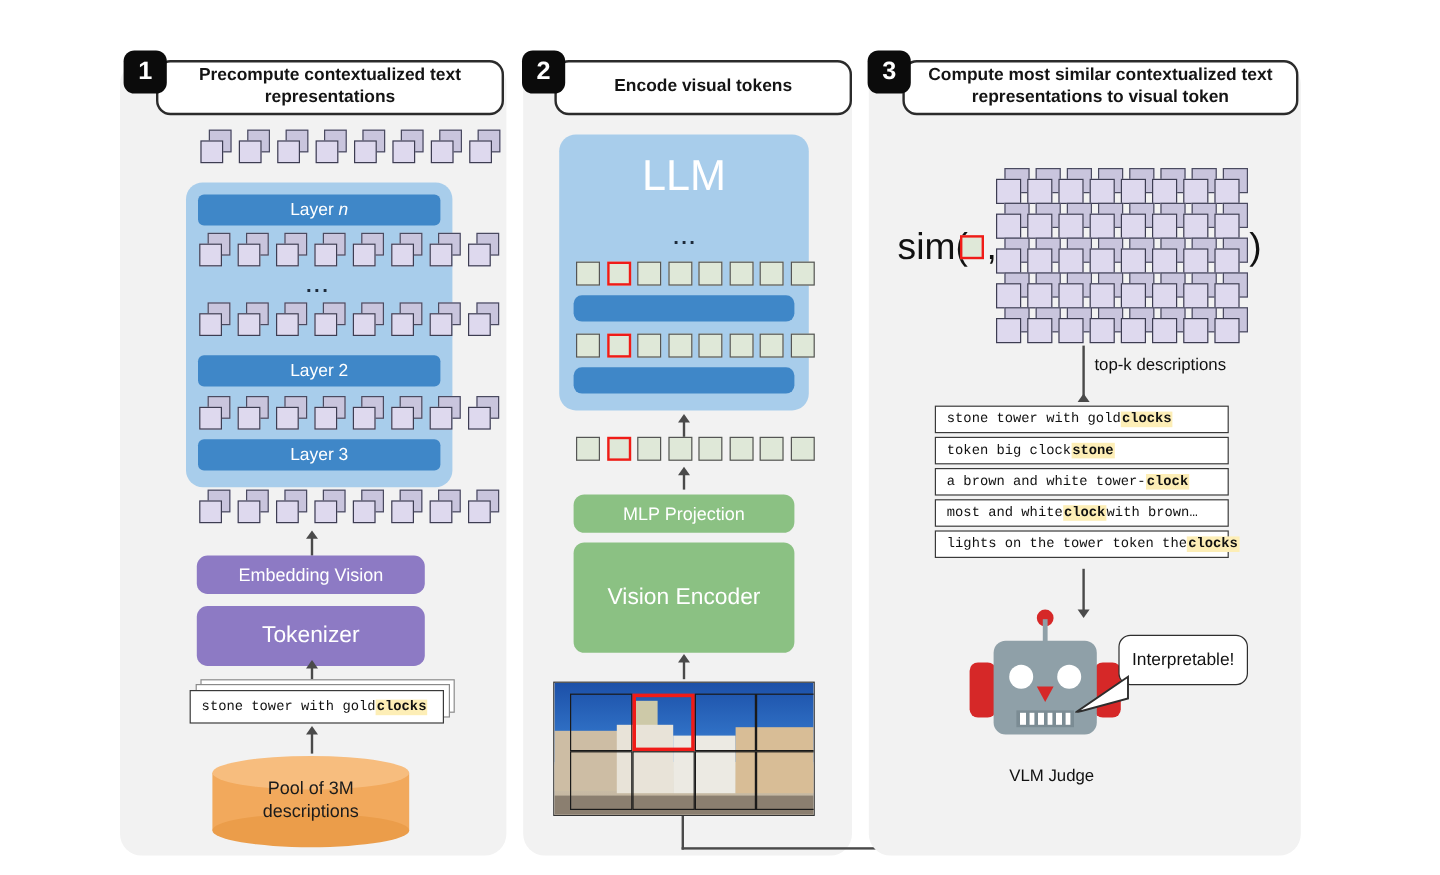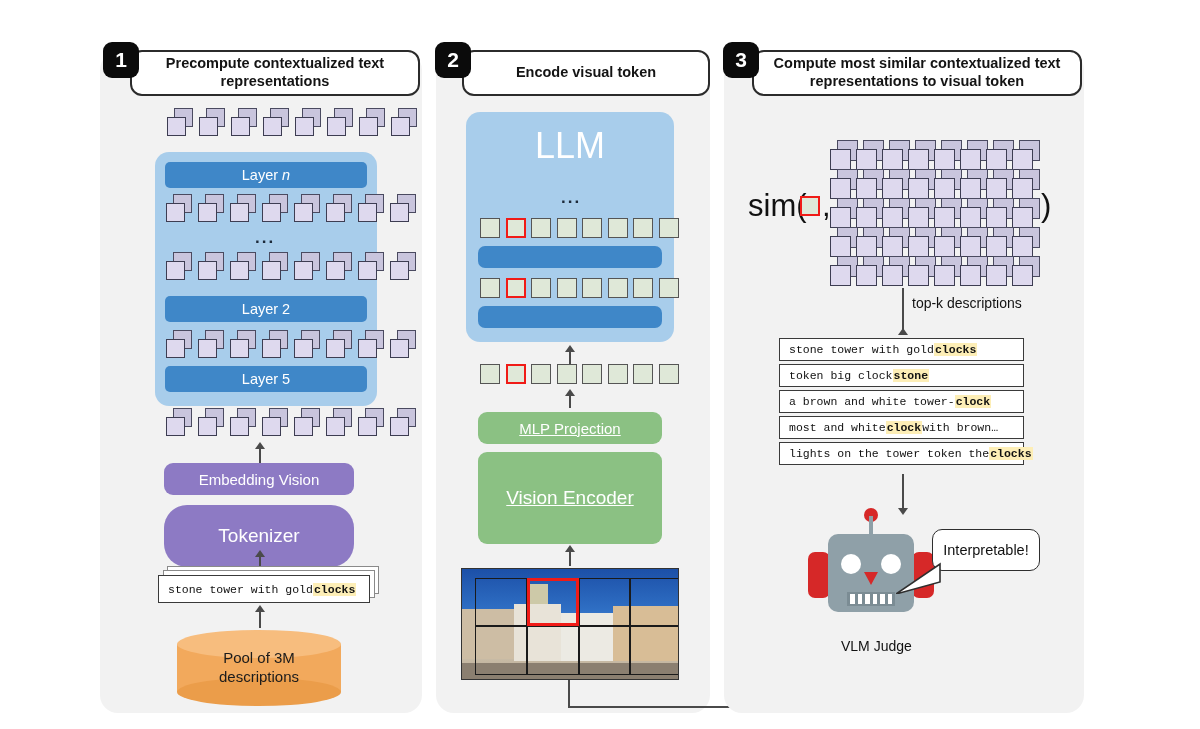--- a/index.html
+++ b/index.html
@@ -40,21 +40,21 @@
   .layerbar.plain{border-radius:7px;}
   .dots{position:absolute;color:#1d2a3a;font-size:17px;letter-spacing:2px;font-weight:700;}
 
   .gtok{width:20px;height:20px;box-sizing:border-box;border:1.6px solid #555;background:#dfe8d8;}
   .gtok.sel{border:2.4px solid #f01b17;}
   .grow{position:absolute;display:flex;gap:5.5px;}
 
   .purple{position:absolute;background:#8d7ac4;border-radius:9px;color:#fff;
           display:flex;align-items:center;justify-content:center;}
   .green{position:absolute;background:#8bc183;border-radius:9px;color:#fff;
-         display:flex;align-items:center;justify-content:center;text-decoration:underline;}
+         display:flex;align-items:center;justify-content:center;}
 
   .card{position:absolute;background:#fff;border:1.6px solid #3a3a3a;box-sizing:border-box;
         display:flex;align-items:center;font-family:"Liberation Mono",monospace;
         font-size:11.5px;padding-left:9px;white-space:nowrap;color:#111;}
   .card .hl{background:#fdeeb6;font-weight:700;padding:0 1px;}
   .ghost{position:absolute;background:#fff;border:1.6px solid #8a8a8a;box-sizing:border-box;}
 
   .cyl{position:absolute;}
   .cyl .body{position:absolute;left:0;top:14px;width:100%;height:calc(100% - 28px);background:#f2a95c;}
   .cyl .top{position:absolute;left:0;top:0;width:100%;height:28px;background:#f7bd7e;border-radius:50%;}
@@ -246,21 +246,21 @@
     </span>
     <span class="tok" style="width: 26px; height: 28px;">
       <i style="left: 7px; top: 0px; width: 19px; height: 19px;"></i>
       <b style="left: 0px; top: 9px; width: 19px; height: 19px;"></b>
     </span>
     <span class="tok" style="width: 26px; height: 28px;">
       <i style="left: 7px; top: 0px; width: 19px; height: 19px;"></i>
       <b style="left: 0px; top: 9px; width: 19px; height: 19px;"></b>
     </span>
   </div>
-<div class="layerbar" style="left:165px;top:366px;width:202px;height:26px;">Layer 5</div>
+<div class="layerbar" style="left:165px;top:366px;width:202px;height:26px;">Layer 3</div>
 
 <div class="tokrow" id="p1-row-emb" style="left: 166px; top: 408px; gap: 6px;">
     <span class="tok" style="width: 26px; height: 28px;">
       <i style="left: 7px; top: 0px; width: 19px; height: 19px;"></i>
       <b style="left: 0px; top: 9px; width: 19px; height: 19px;"></b>
     </span>
     <span class="tok" style="width: 26px; height: 28px;">
       <i style="left: 7px; top: 0px; width: 19px; height: 19px;"></i>
       <b style="left: 0px; top: 9px; width: 19px; height: 19px;"></b>
     </span>
@@ -287,21 +287,21 @@
     <span class="tok" style="width: 26px; height: 28px;">
       <i style="left: 7px; top: 0px; width: 19px; height: 19px;"></i>
       <b style="left: 0px; top: 9px; width: 19px; height: 19px;"></b>
     </span>
   </div>
 
 <div class="arrow" style="left:259px;top:445px;width:1.8px;height:18px;"></div>
 <div class="ahead" style="left:255px;top:442px;"></div>
 
 <div class="purple" style="left:164px;top:463px;width:190px;height:32px;font-size:15px;">Embedding Vision</div>
-<div class="purple" style="left:164px;top:505px;width:190px;height:62px;font-size:19px;border-radius:23px;">Tokenizer</div>
+<div class="purple" style="left:164px;top:505px;width:190px;height:50px;font-size:19px;">Tokenizer</div>
 
 <div class="arrow" style="left:259px;top:553px;width:1.8px;height:16px;"></div>
 <div class="ahead" style="left:255px;top:550px;"></div>
 
 <div class="ghost" style="left:167px;top:566px;width:212px;height:28px;"></div>
 <div class="ghost" style="left:163px;top:570px;width:212px;height:28px;"></div>
 <div class="card" style="left:158px;top:575px;width:212px;height:28px;">
   <span>stone tower with gold </span>
     <span class="hl">clocks</span>
 </div>
@@ -314,21 +314,21 @@
   <div class="bot"></div>
   <div class="top"></div>
   <div class="lbl">
     <span>Pool of 3M</span>
     <span>descriptions</span>
   </div>
 </div>
 
 <div class="panel panel-2"></div>
 <div class="badge badge-2">2</div>
-<div class="hdr hdr-2">Encode visual token</div>
+<div class="hdr hdr-2">Encode visual tokens</div>
 
 <div class="llmbox" style="left:466px;top:112px;width:208px;height:230px;"></div>
 <div style="position:absolute;left:466px;top:125px;width:208px;text-align:center;color:#fff;font-size:36px;">LLM</div>
 <div class="dots" style="left:561px;top:188px;">...</div>
 <div class="grow" id="p2-grow-1" style="left:480px;top:218px;">
     <span class="gtok"></span>
     <span class="gtok sel"></span>
     <span class="gtok"></span>
     <span class="gtok"></span>
     <span class="gtok"></span>

